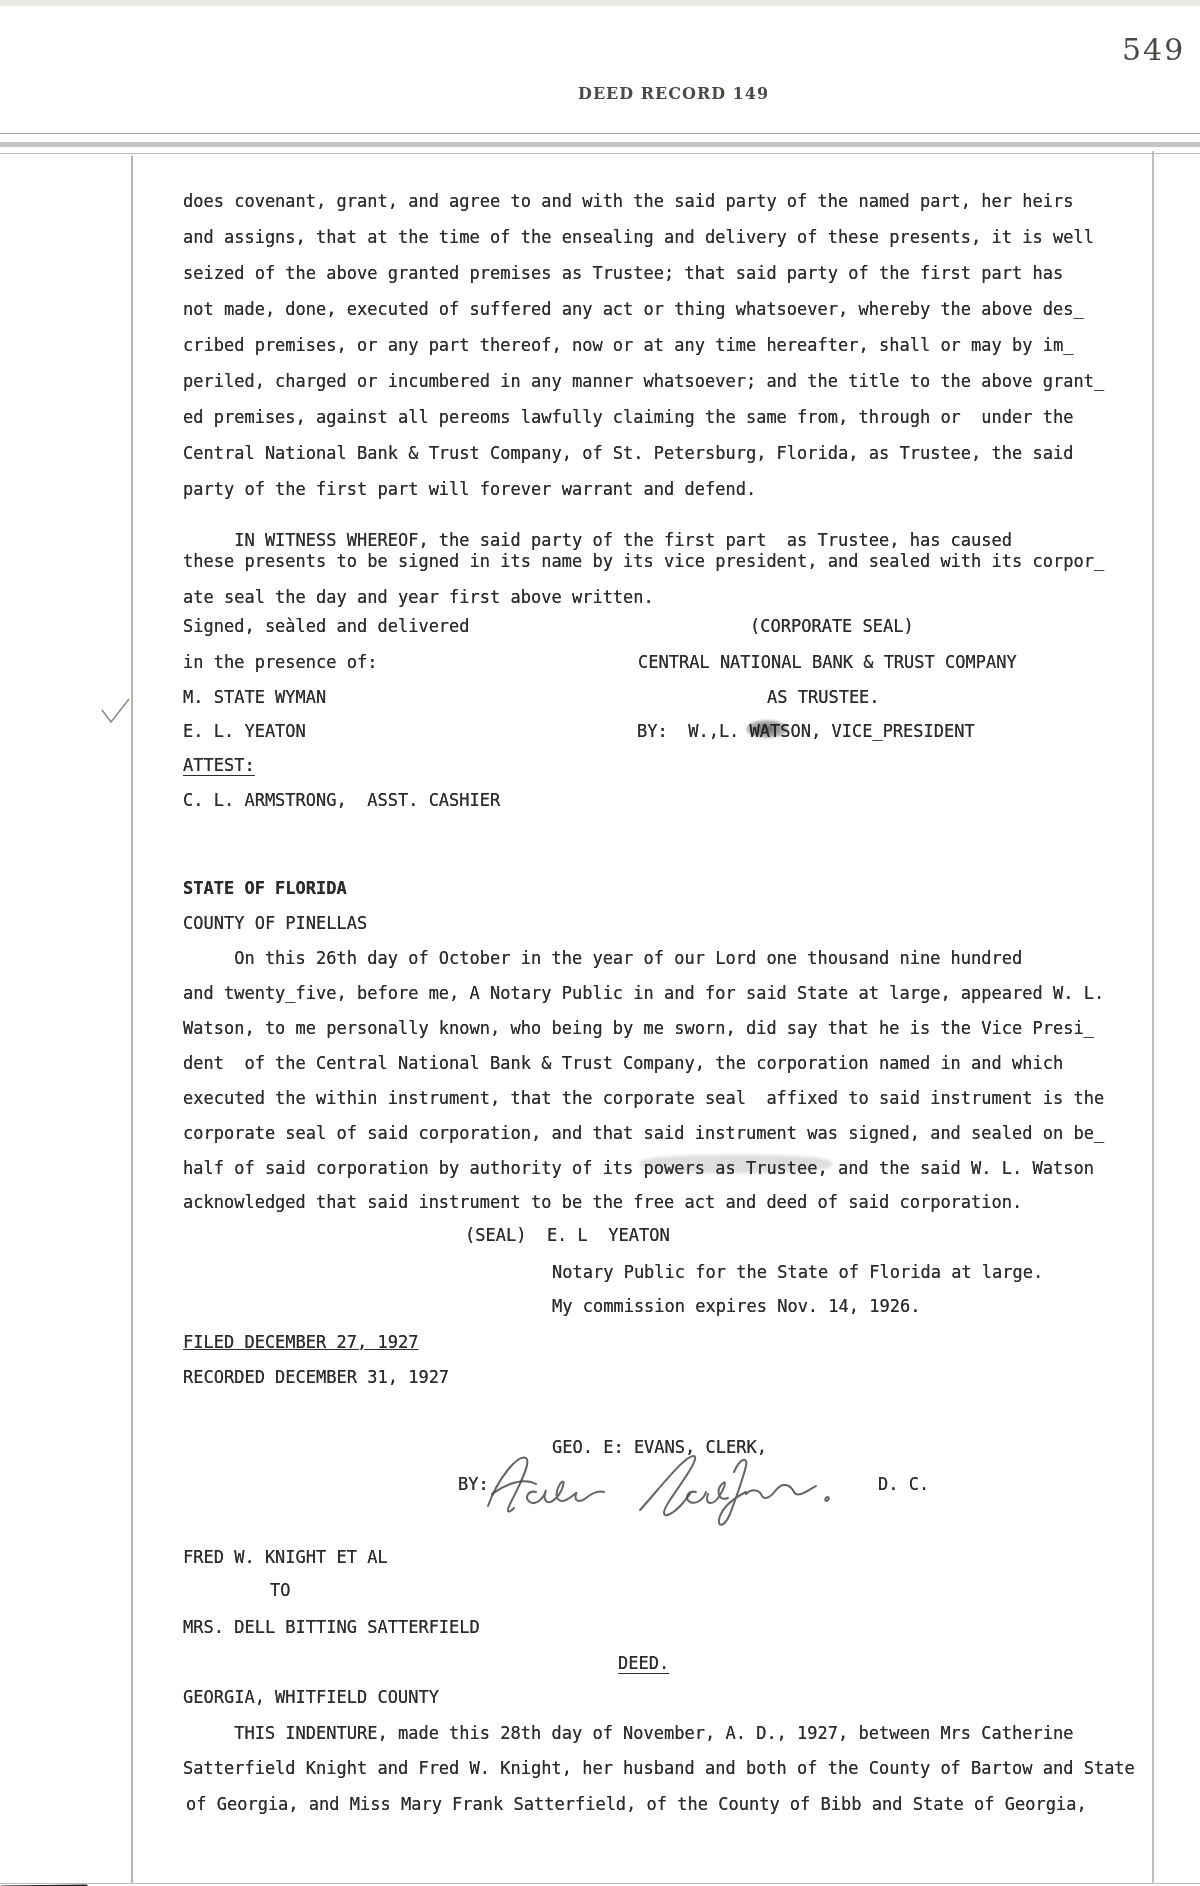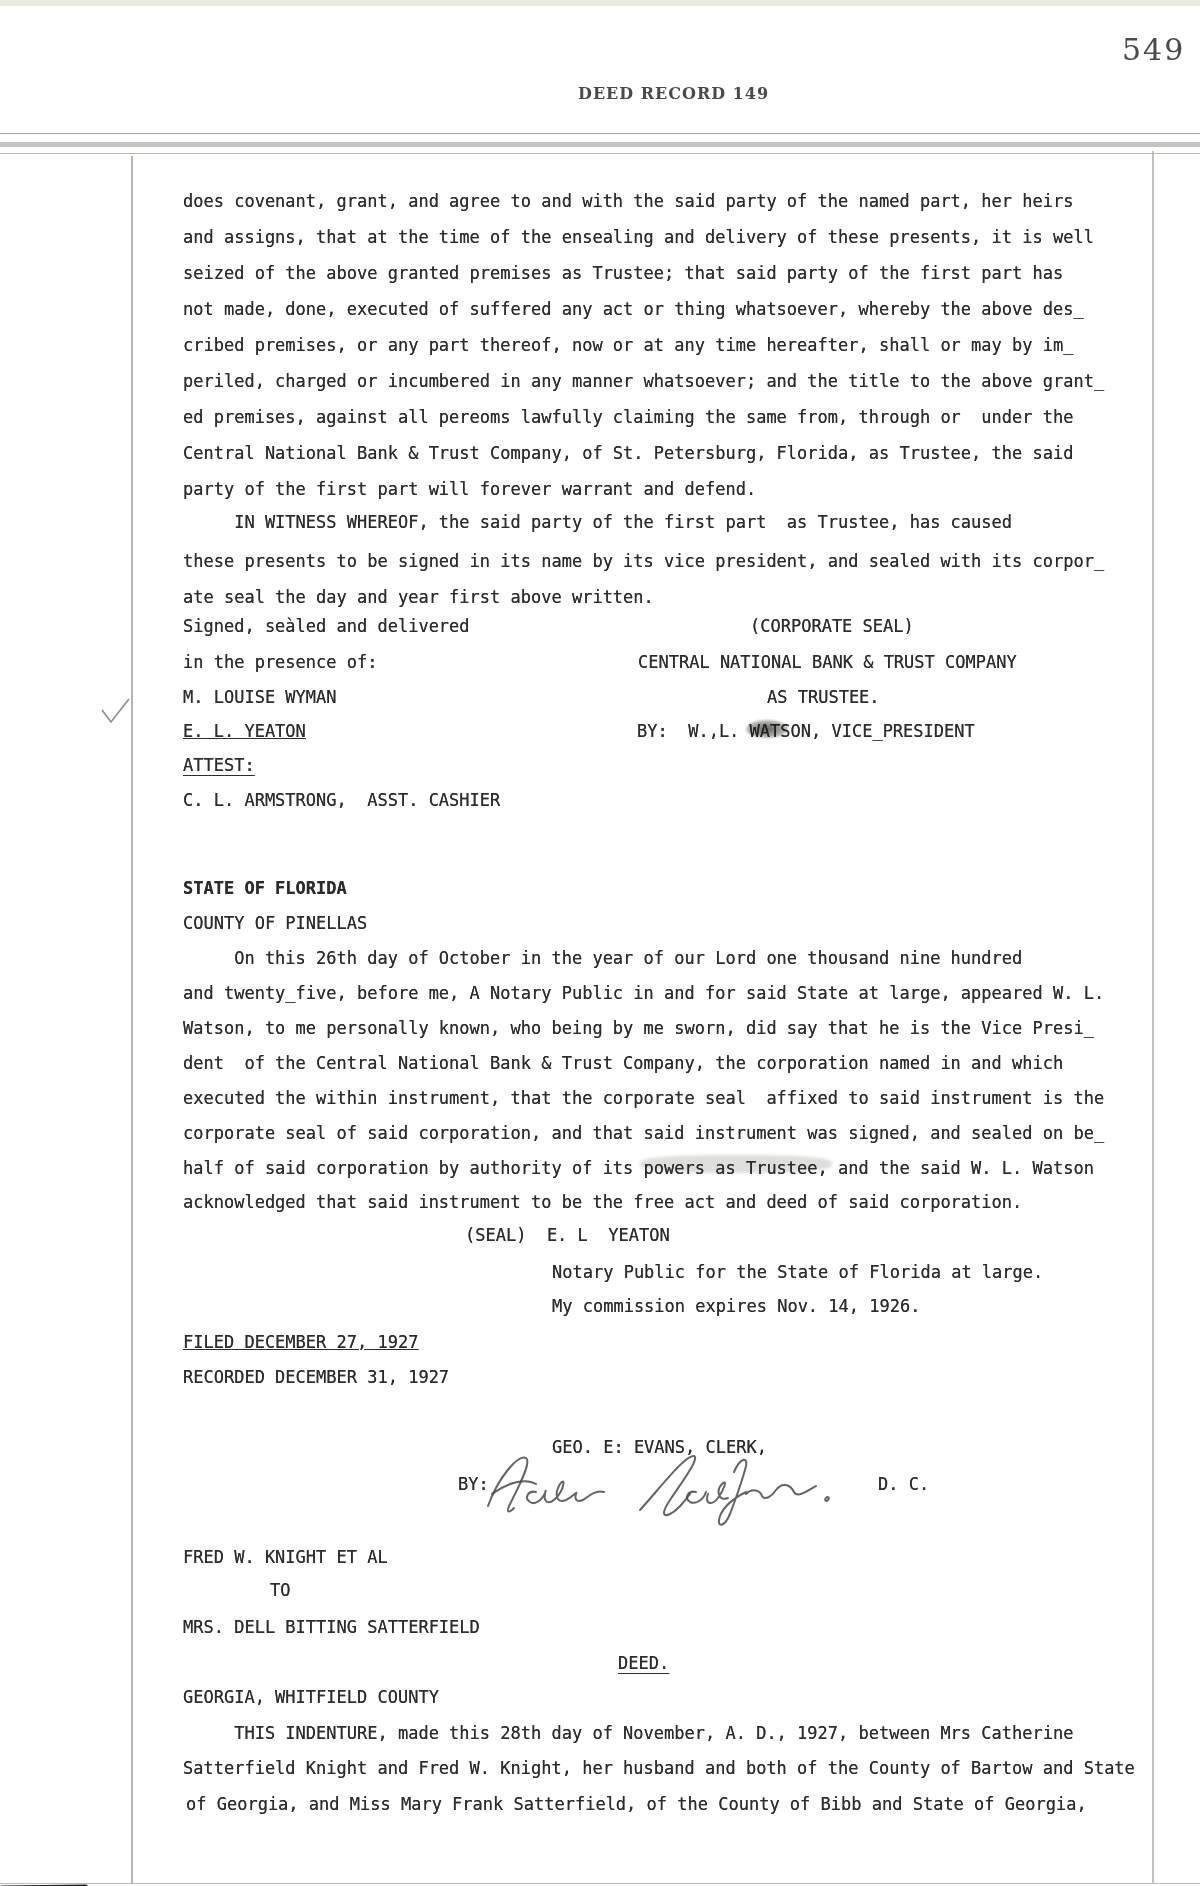--- a/index.html
+++ b/index.html
@@ -56,28 +56,28 @@
 
   <div class="tl" style="left:183px;top:183px;">does covenant, grant, and agree to and with the said party of the named part, her heirs</div>
   <div class="tl" style="left:183px;top:219px;">and assigns, that at the time of the ensealing and delivery of these presents, it is well</div>
   <div class="tl" style="left:183px;top:255px;">seized of the above granted premises as Trustee; that said party of the first part has</div>
   <div class="tl" style="left:183px;top:291px;">not made, done, executed of suffered any act or thing whatsoever, whereby the above des_</div>
   <div class="tl" style="left:183px;top:327px;">cribed premises, or any part thereof, now or at any time hereafter, shall or may by im_</div>
   <div class="tl" style="left:183px;top:363px;">periled, charged or incumbered in any manner whatsoever; and the title to the above grant_</div>
   <div class="tl" style="left:183px;top:399px;">ed premises, against all pereoms lawfully claiming the same from, through or  under the</div>
   <div class="tl" style="left:183px;top:435px;">Central National Bank &amp; Trust Company, of St. Petersburg, Florida, as Trustee, the said</div>
   <div class="tl" style="left:183px;top:471px;">party of the first part will forever warrant and defend.</div>
-  <div class="tl" style="left:183px;top:504px;">     IN WITNESS WHEREOF, the said party of the first part  as Trustee, has caused</div>
+  <div class="tl" style="left:183px;top:522px;">     IN WITNESS WHEREOF, the said party of the first part  as Trustee, has caused</div>
   <div class="tl" style="left:183px;top:543px;">these presents to be signed in its name by its vice president, and sealed with its corpor_</div>
   <div class="tl" style="left:183px;top:579px;">ate seal the day and year first above written.</div>
 
   <div class="tl" style="left:183px;top:608px;">Signed, seàled and delivered</div>
   <div class="tl" style="left:183px;top:644px;">in the presence of:</div>
-  <div class="tl" style="left:183px;top:679px;">M. LOUISE WYMAN</div>
-  <div class="tl" style="left:183px;top:713px;text-decoration:underline;">E. L. YEATON</div>
+  <div class="tl" style="left:183px;top:679px;">M. STATE WYMAN</div>
+  <div class="tl" style="left:183px;top:713px;">E. L. YEATON</div>
   <div class="tl ul" style="left:183px;top:747px;">ATTEST:</div>
   <div class="tl" style="left:183px;top:782px;">C. L. ARMSTRONG,  ASST. CASHIER</div>
 
   <div class="tl" style="left:750px;top:608px;">(CORPORATE SEAL)</div>
   <div class="tl" style="left:638px;top:644px;">CENTRAL NATIONAL BANK &amp; TRUST COMPANY</div>
   <div class="tl" style="left:767px;top:679px;">AS TRUSTEE.</div>
   <div class="tl" style="left:637px;top:713px;">BY:  W.,L. WATSON, VICE_PRESIDENT</div>
   <div class="ink-blot" style="left:746px;top:714px;width:42px;height:18px;opacity:.75;"></div>
 
   <div class="tl" style="left:183px;top:870px;font-weight:bold;">STATE OF FLORIDA</div>

